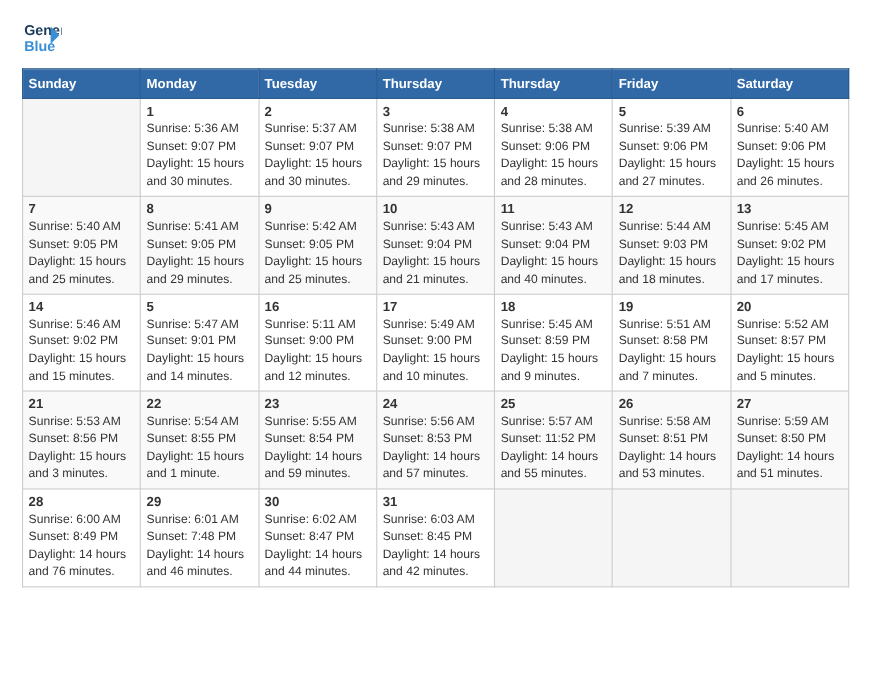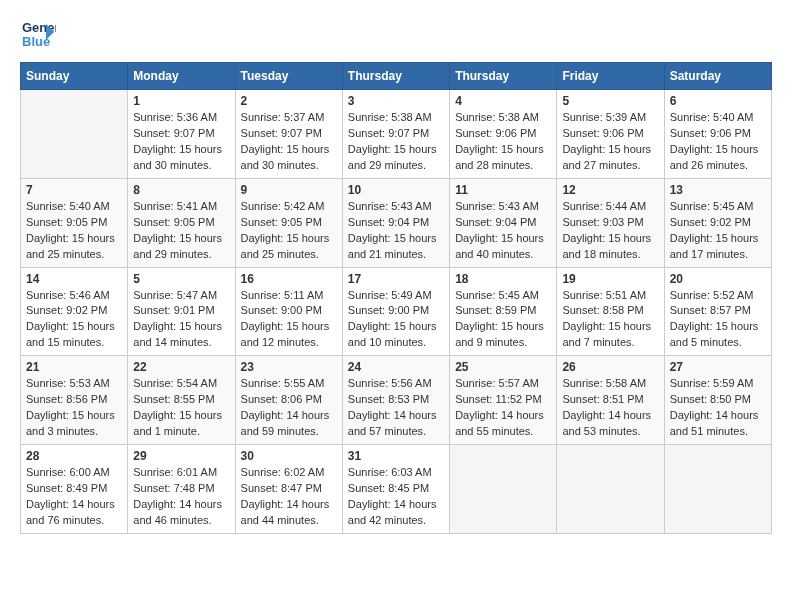--- a/index.html
+++ b/index.html
@@ -202,21 +202,21 @@
         <td>
           <div class="day-num">21</div>
           <div class="day-info"><span>Sunrise: 5:53 AM</span><br><span>Sunset: 8:56 PM</span><br><span>Daylight: 15 hours</span><br><span>and 3 minutes.</span></div>
         </td>
         <td>
           <div class="day-num">22</div>
           <div class="day-info"><span>Sunrise: 5:54 AM</span><br><span>Sunset: 8:55 PM</span><br><span>Daylight: 15 hours</span><br><span>and 1 minute.</span></div>
         </td>
         <td>
           <div class="day-num">23</div>
-          <div class="day-info"><span>Sunrise: 5:55 AM</span><br><span>Sunset: 8:06 PM</span><br><span>Daylight: 14 hours</span><br><span>and 59 minutes.</span></div>
+          <div class="day-info"><span>Sunrise: 5:55 AM</span><br><span>Sunset: 8:54 PM</span><br><span>Daylight: 14 hours</span><br><span>and 59 minutes.</span></div>
         </td>
         <td>
           <div class="day-num">24</div>
           <div class="day-info"><span>Sunrise: 5:56 AM</span><br><span>Sunset: 8:53 PM</span><br><span>Daylight: 14 hours</span><br><span>and 57 minutes.</span></div>
         </td>
         <td>
           <div class="day-num">25</div>
           <div class="day-info"><span>Sunrise: 5:57 AM</span><br><span>Sunset: 11:52 PM</span><br><span>Daylight: 14 hours</span><br><span>and 55 minutes.</span></div>
         </td>
         <td>

